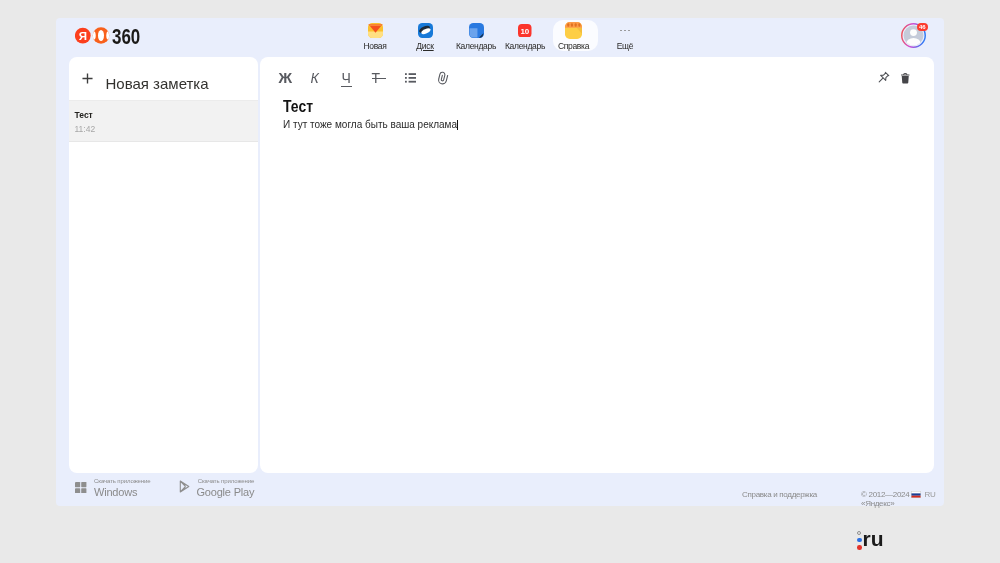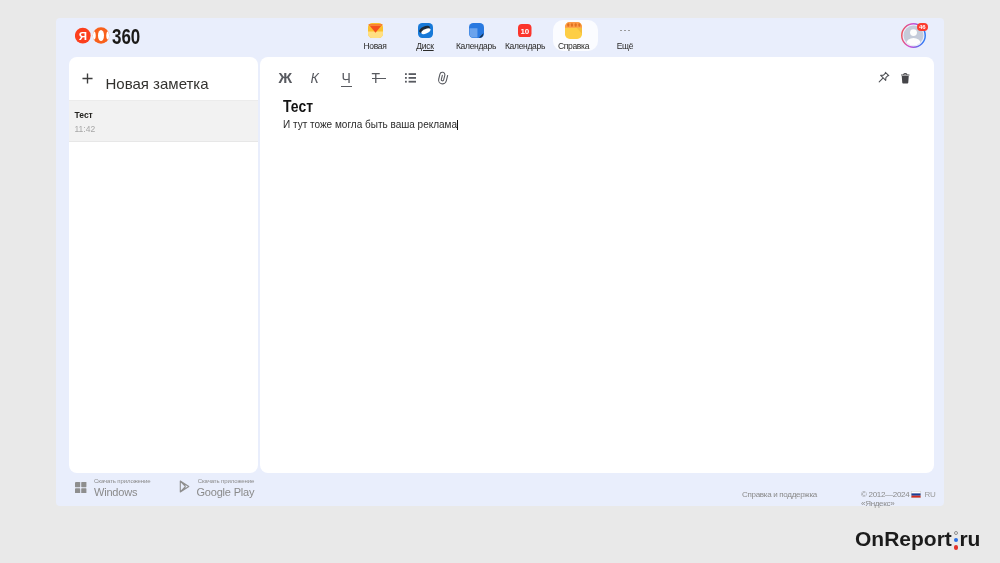--- a/index.html
+++ b/index.html
@@ -236,20 +236,19 @@
     <svg style="position:absolute; left:855px; top:472.5px;" width="10" height="7" viewBox="0 0 10 7">
       <rect width="10" height="2.4" fill="#fff"></rect>
       <rect y="2.4" width="10" height="2.3" fill="#1c3f94"></rect>
       <rect y="4.7" width="10" height="2.3" fill="#d52b1e"></rect>
       <rect x="0.25" y="0.25" width="9.5" height="6.5" fill="none" stroke="#c9c9c9" stroke-width="0.5"></rect>
     </svg>
     <div class="f-right" style="left:868.5px; top:471.5px; color:#9b9b9b;">RU</div>
   </div>
 
   <div class="watermark">
-    <span class="wm-txt">OnReport</span>
     <span class="dots">
       <i style="border:1.1px solid #8f8f8f; width:4.2px; height:4.2px; background:#ededed;"></i>
       <i style="background:#2b6fe3;"></i>
       <i style="background:#e3332b;"></i>
     </span>
     <span class="wm-txt">ru</span>
   </div>
 
 </body></html>

